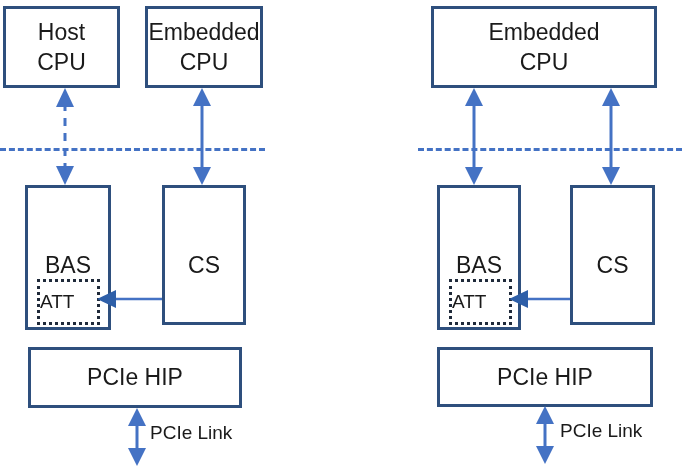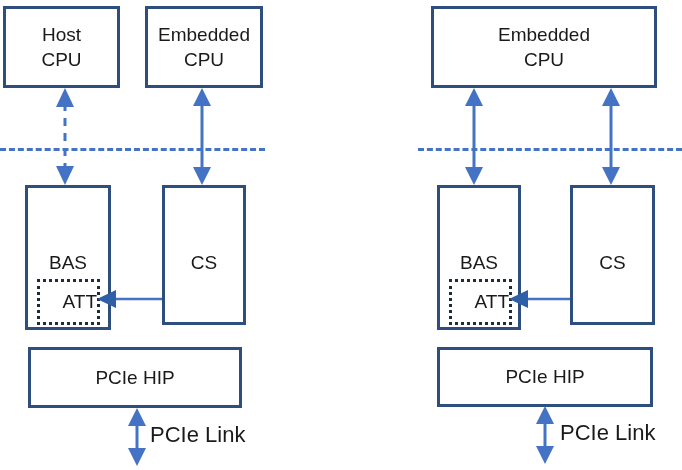--- a/index.html
+++ b/index.html
@@ -18,21 +18,21 @@
   .box {
     position: absolute;
     box-sizing: border-box;
     border: 3px solid #2E4F7D;
     background: #ffffff;
     display: flex;
     align-items: center;
     justify-content: center;
     text-align: center;
     color: #1a1a1a;
-    font-size: 19px;
+    font-size: 23px;
     line-height: 1.32;
     font-family: "Liberation Sans", sans-serif;
   }
   .box .lbl {
     display: block;
     white-space: pre-line;
   }
   
   .box.anchor-mid {
     align-items: flex-start;
@@ -42,42 +42,42 @@
   .box.anchor-mid .lbl {
     margin-top: 62px;
   }
   .dotted-box {
     position: absolute;
     box-sizing: border-box;
     border: 3px dotted #1f2a3a;
     background: transparent;
     display: flex;
     align-items: center;
-    justify-content: flex-end;
+    justify-content: flex-start;
     color: #1a1a1a;
     font-size: 19px;
     font-family: "Liberation Sans", sans-serif;
   }
   .hr-dashed {
     position: absolute;
     height: 0;
     border-top: 3px dashed #4472C4;
   }
   .svg-layer {
     position: absolute;
     left: 0;
     top: 0;
     width: 682px;
     height: 470px;
     pointer-events: none;
   }
   .free-label {
     position: absolute;
     color: #1a1a1a;
-    font-size: 22px;
+    font-size: 19px;
     font-family: "Liberation Sans", sans-serif;
     white-space: nowrap;
   }
 </style>
 </head>
 <body>
 
 <div id="canvas">
 
   <div class="box" style="left:3px; top:6px; width:117px; height:82px;">

